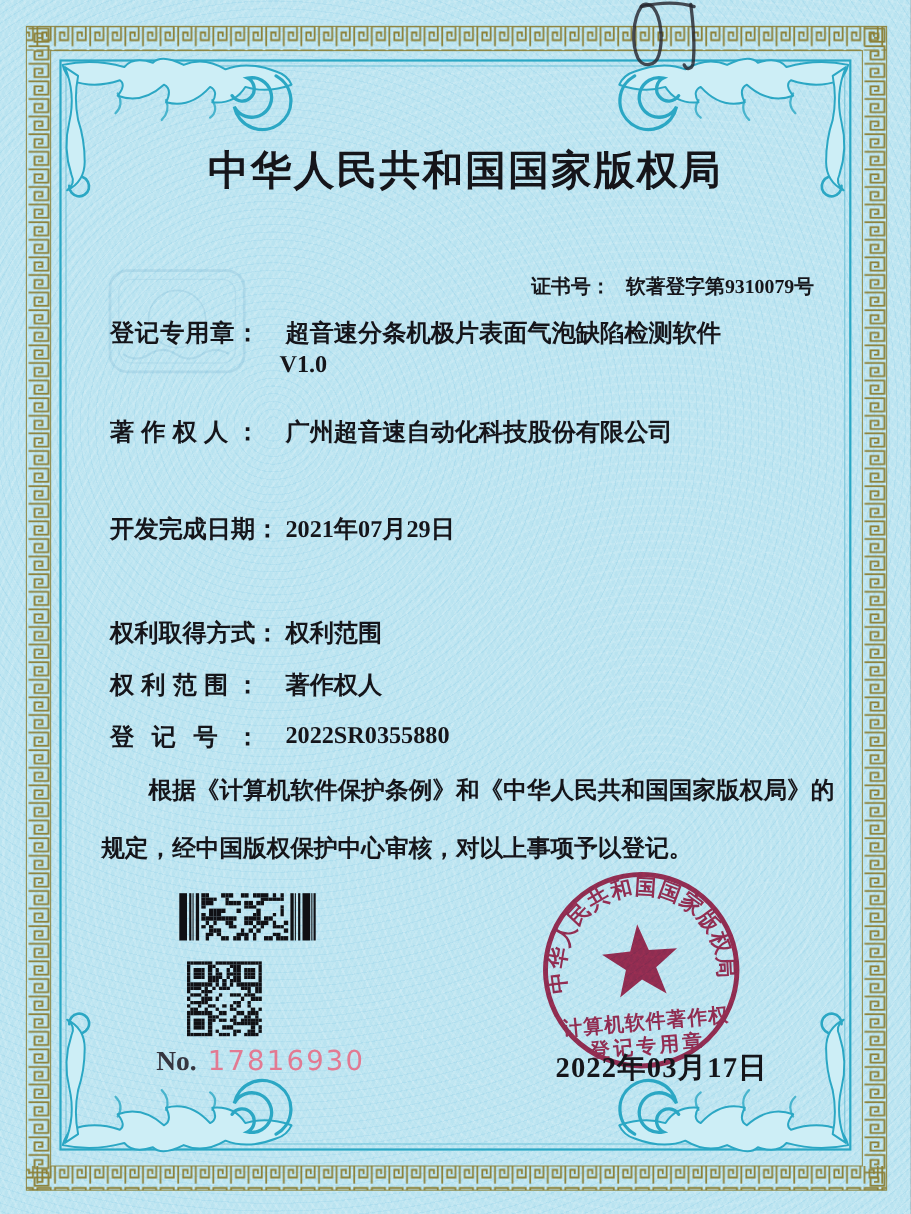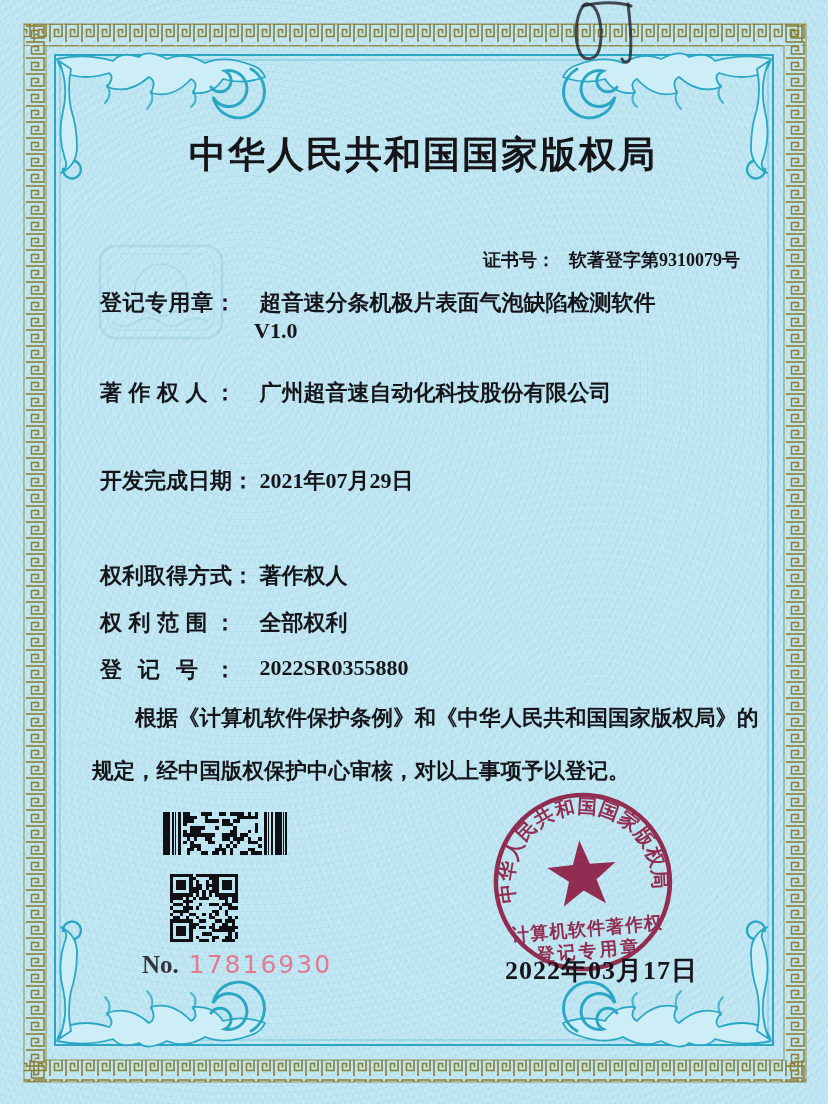--- a/index.html
+++ b/index.html
@@ -140,25 +140,25 @@
   <div class="txt row" style="top:378px">
     <span class="lbl">著作权人：</span>
     <span class="val">广州超音速自动化科技股份有限公司</span>
   </div>
   <div class="txt row" style="top:466px">
     <span class="lbl">开发完成日期：</span>
     <span class="val">2021年07月29日</span>
   </div>
   <div class="txt row" style="top:561px">
     <span class="lbl">权利取得方式：</span>
-    <span class="val">著作权人</span>
+    <span class="val">权利范围</span>
   </div>
   <div class="txt row" style="top:608px">
     <span class="lbl">权利范围：</span>
-    <span class="val">全部权利</span>
+    <span class="val">著作权人</span>
   </div>
   <div class="txt row" style="top:655px">
     <span class="lbl">登记号：</span>
     <span class="val">2022SR0355880</span>
   </div>
 
   <div class="txt statement-line indent" style="top:703px">根据《计算机软件保护条例》和《中华人民共和国国家版权局》的</div>
   <div class="txt statement-line" style="top:756px">规定，经中国版权保护中心审核，对以上事项予以登记。</div>
 
   <div class="txt barcode" id="barcode">

